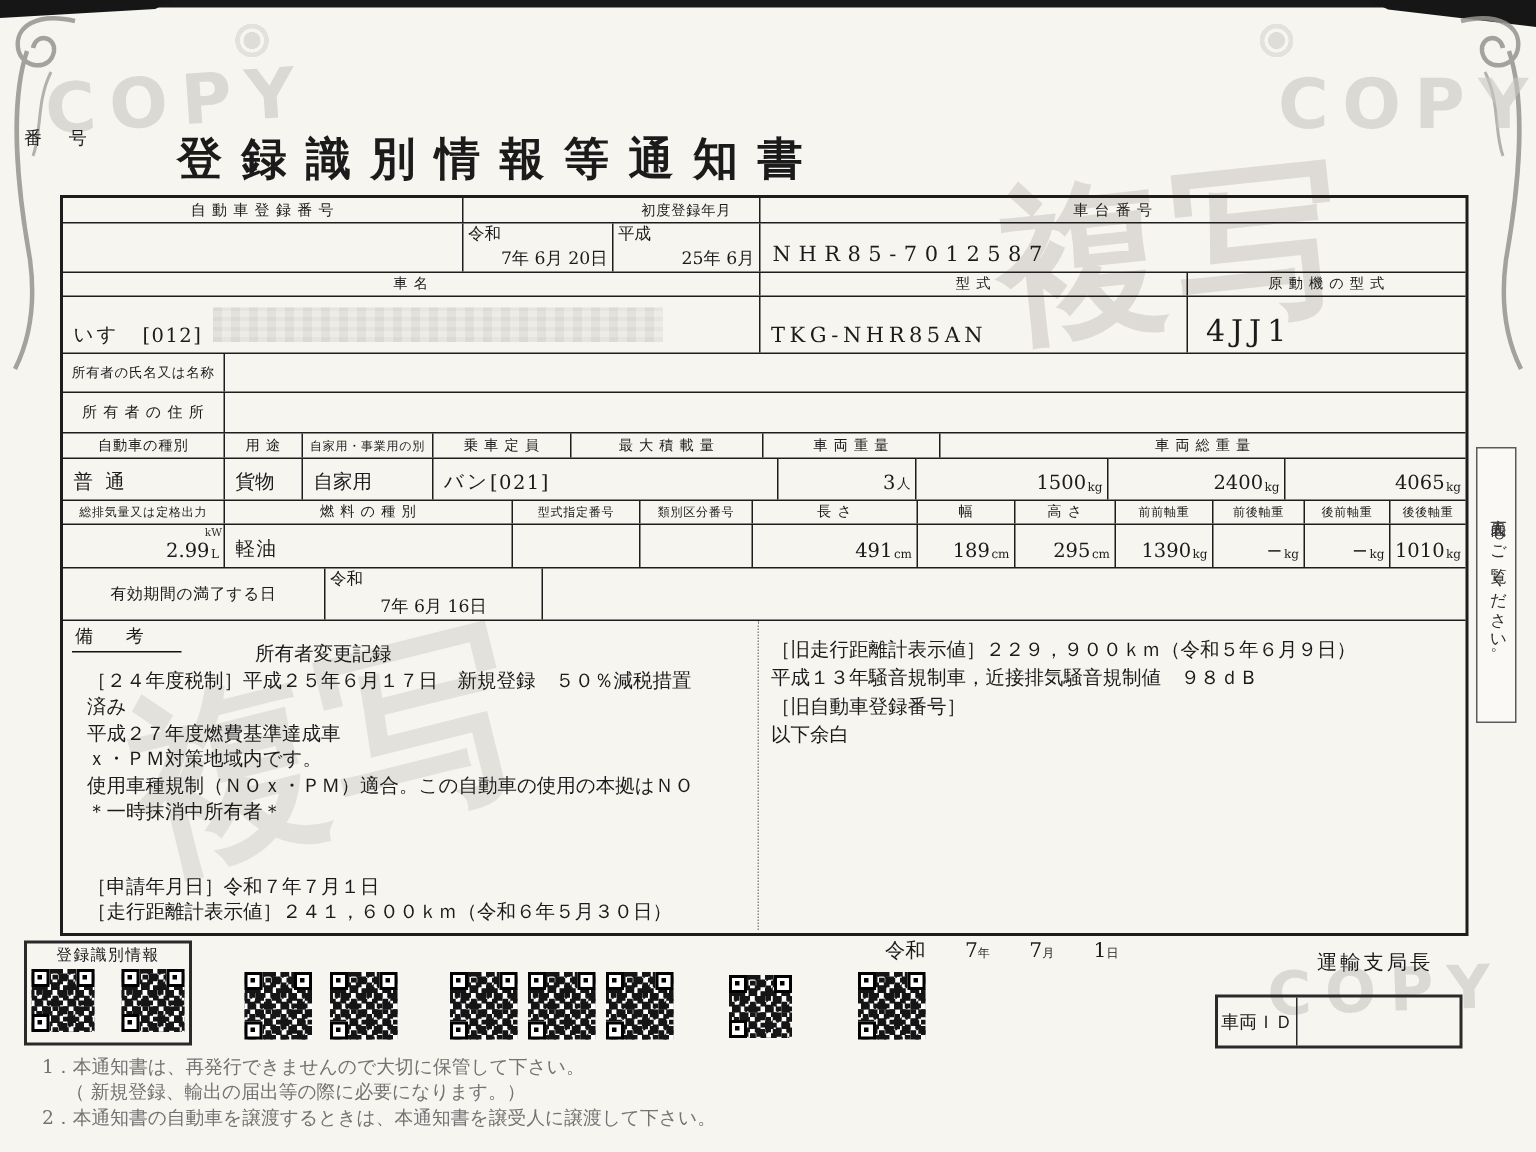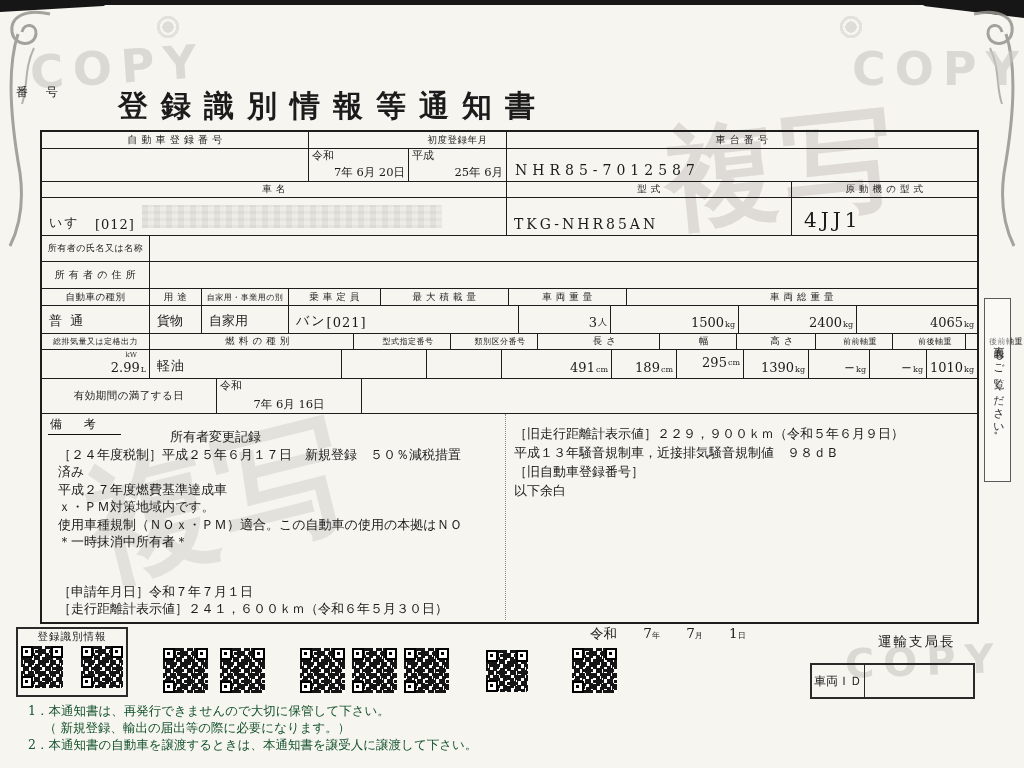--- a/index.html
+++ b/index.html
@@ -29,21 +29,21 @@
   .hd{font-size:9.5px;display:flex;align-items:center;justify-content:center;letter-spacing:.5px;white-space:nowrap;}
   .hd.sm{font-size:8px;}
   .datecell{display:flex;flex-direction:column;justify-content:space-between;padding:1px 3px;box-sizing:border-box;}
   .era{font-size:11px;text-align:left;line-height:1.1;}
   .dateline{font-size:11.5px;text-align:right;white-space:nowrap;}
   .chassis{display:flex;align-items:flex-end;padding:0 0 3px 8px;font-size:14px;letter-spacing:5px;white-space:nowrap;}
   .txt{display:flex;align-items:flex-end;padding:0 5px 3px 7px;font-size:13px;letter-spacing:2px;white-space:nowrap;}
   .between{justify-content:flex-start;}
   .num{display:flex;align-items:flex-end;justify-content:flex-end;padding:0 3px 3px 0;font-size:13px;white-space:nowrap;}
   .unit{font-size:8px;margin-left:1px;padding-bottom:1px;}
-  .kwu{position:absolute;right:12px;top:1px;font-size:7px;color:#333;}
+  .kwu{position:absolute;right:1px;top:1px;font-size:7px;color:#333;}
   .smudge{position:absolute;left:100px;top:7px;width:300px;height:23px;opacity:.8;
           background:repeating-linear-gradient(90deg,rgba(150,150,146,.22) 0 6px,rgba(198,198,194,.15) 6px 12px),
                      repeating-linear-gradient(0deg,rgba(150,150,146,.18) 0 3px,rgba(205,205,200,.13) 3px 7px);}
   
   .rmk{position:relative;}
   .rmk-label{position:absolute;left:6px;top:2px;font-size:12px;letter-spacing:9px;border-bottom:1px solid #111;padding:0 16px 1px 2px;}
   .rmk-div{position:absolute;left:463px;top:0;bottom:0;border-left:1px dotted #8a8a8a;}
   .rmk-left{position:absolute;left:10px;top:14px;width:448px;font-size:13px;line-height:17.5px;}
   .rmk-left div{padding-left:6px;white-space:nowrap;}
   .rmk-left .ind{padding-left:118px;}
@@ -66,21 +66,21 @@
   .qr i::after{content:"";position:absolute;left:2px;top:2px;width:3px;height:3px;background:#000;}
   .qr .tl{left:0;top:0}.qr .tr{right:0;top:0}.qr .bl{left:0;bottom:0}
   .qr.abs{position:absolute;}
   .issue{position:absolute;left:590px;top:625px;font-size:13.5px;white-space:nowrap;}
   .issue .sp{display:inline-block;width:22px;}
   .issue .u{font-size:8px;}
   .authority{position:absolute;left:878px;top:633px;font-size:13.5px;letter-spacing:2px;}
   .vid{position:absolute;left:810px;top:663px;width:165px;height:36px;border:2px solid #2a2a2a;box-sizing:border-box;display:flex;}
   .vid .l{width:52px;border-right:1.5px solid #2a2a2a;display:flex;align-items:center;justify-content:center;font-size:12px;white-space:nowrap;}
   .vid .v{flex:1;display:flex;align-items:center;justify-content:center;font-size:13.5px;letter-spacing:.5px;white-space:nowrap;}
-  .foot{position:absolute;left:28px;top:702px;font-size:12.5px;line-height:17px;color:#14532d;}
+  .foot{position:absolute;left:28px;top:702px;font-size:12.5px;line-height:17px;color:#737373;}
   .foot .in{padding-left:16px;}
 </style>
 </head>
 <body>
 
 <div class="sheet">
 
   <div class="topbar"></div>
   <div class="wedge-l"></div>
   <div class="wedge-r"></div>
@@ -182,21 +182,21 @@
       <div class="c num" style="width:118px;">
         <span>2400</span>
           <span class="unit">kg</span>
       </div>
       <div class="c num end">
         <span>4065</span>
           <span class="unit">kg</span>
       </div>
     </div>
 
-    <div class="trow" style="height:16px;gap:12px;">
+    <div class="trow" style="height:16px;">
       <div class="c hd sm" style="width:108px;">総排気量又は定格出力</div>
       <div class="c hd" style="width:192px;">燃 料 の 種 別</div>
       <div class="c hd sm" style="width:85px;">型式指定番号</div>
       <div class="c hd sm" style="width:75px;">類別区分番号</div>
       <div class="c hd" style="width:110px;">長        さ</div>
       <div class="c hd" style="width:65px;">幅</div>
       <div class="c hd" style="width:67px;">高  さ</div>
       <div class="c hd sm" style="width:65px;">前前軸重</div>
       <div class="c hd sm" style="width:61px;">前後軸重</div>
       <div class="c hd sm" style="width:57px;">後前軸重</div>
@@ -213,21 +213,21 @@
       <div class="c txt" style="width:85px;"></div>
       <div class="c txt" style="width:75px;"></div>
       <div class="c num" style="width:110px;">
         <span>491</span>
           <span class="unit">cm</span>
       </div>
       <div class="c num" style="width:65px;">
         <span>189</span>
           <span class="unit">cm</span>
       </div>
-      <div class="c num" style="width:67px;align-items:center;">
+      <div class="c num" style="width:67px;">
         <span>295</span>
           <span class="unit">cm</span>
       </div>
       <div class="c num" style="width:65px;">
         <span>1390</span>
           <span class="unit">kg</span>
       </div>
       <div class="c num" style="width:61px;">
         <span>−</span>
           <span class="unit">kg</span>

